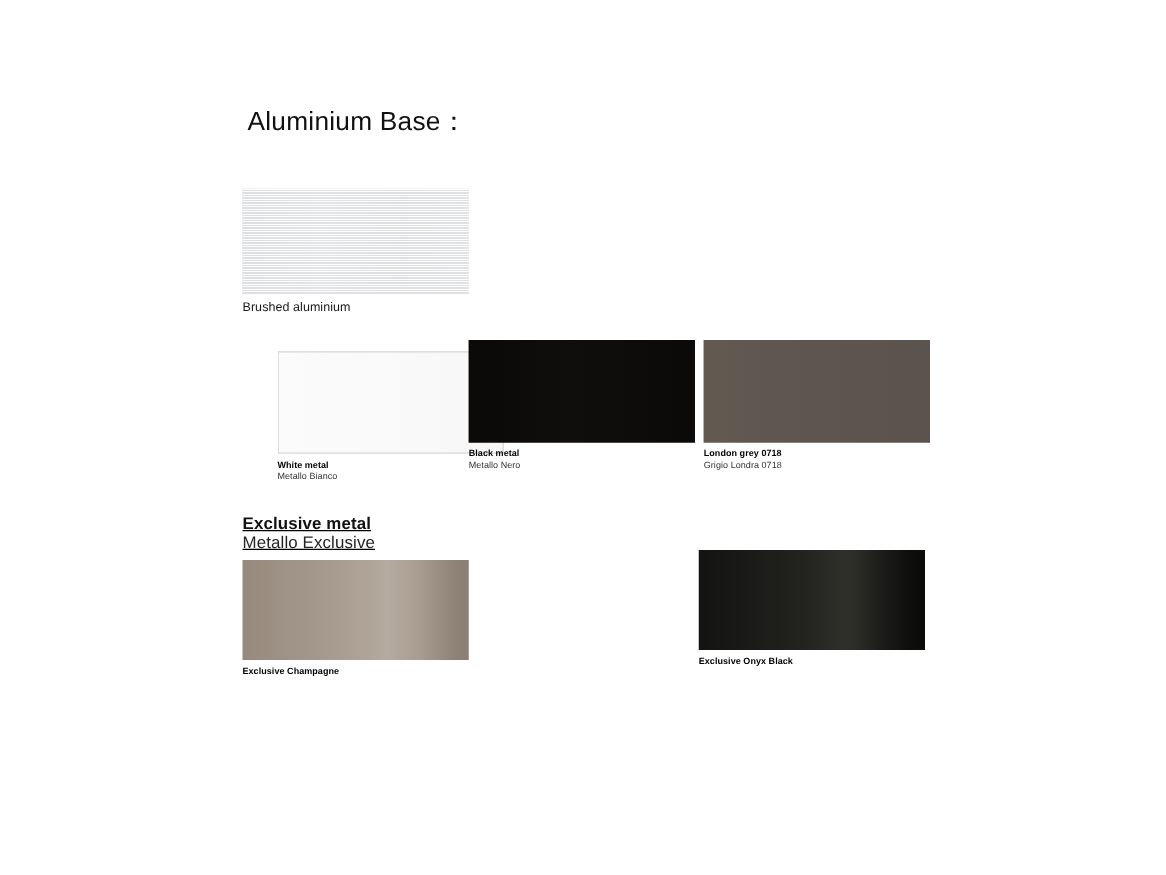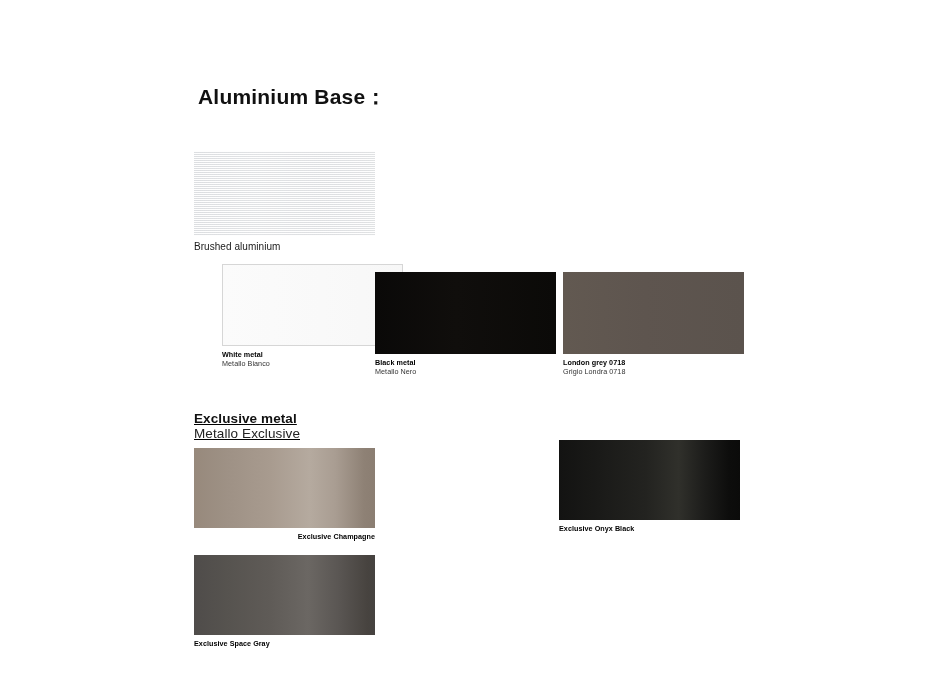--- a/index.html
+++ b/index.html
@@ -20,21 +20,21 @@
     position: absolute;
     inset: 0;
   }
 
   
   .page-title {
     position: absolute;
     left: 198px;
     top: 83px;
     font-size: 21px;
-    font-weight: 700;
+    font-weight: 400;
     letter-spacing: 0.2px;
     color: #111111;
     white-space: pre;
   }
 
   
   .swatch-cell {
     position: absolute;
     width: 181px;
   }
@@ -158,21 +158,21 @@
 
 <div class="page">
 
   <div class="page-title">Aluminium Base：</div>
 
   <div class="swatch-cell" style="left:194px; top:151px;">
     <div class="swatch tall mat-brushed-aluminium"></div>
     <div class="label-simple">Brushed aluminium</div>
   </div>
 
-  <div class="swatch-cell" style="left:194px; top:264px;padding-left:28px;">
+  <div class="swatch-cell" style="left:194px; top:281px;padding-left:28px;">
     <div class="swatch medium bordered mat-white-metal"></div>
     <div class="label-en">White metal</div>
     <div class="label-it">Metallo Bianco</div>
   </div>
 
   <div class="swatch-cell" style="left:375px; top:272px;">
     <div class="swatch medium mat-black-metal"></div>
     <div class="label-en">Black metal</div>
     <div class="label-it">Metallo Nero</div>
   </div>
@@ -181,29 +181,25 @@
     <div class="swatch medium mat-london-grey"></div>
     <div class="label-en">London grey 0718</div>
     <div class="label-it">Grigio Londra 0718</div>
   </div>
 
   <div class="section-heading">
     <div class="sh-en">Exclusive metal</div>
     <div class="sh-it">Metallo Exclusive</div>
   </div>
 
-  <div class="swatch-cell" style="left:194px; top:448px;text-align:right;">
+  <div class="swatch-cell" style="left:194px; top:448px;">
     <div class="swatch mat-exclusive-champagne"></div>
     <div class="label-bold-only">Exclusive Champagne</div>
   </div>
 
 
   <div class="swatch-cell wide" style="left:559px; top:440px;">
     <div class="swatch mat-exclusive-onyx-black"></div>
     <div class="label-bold-only">Exclusive Onyx Black</div>
   </div>
 
-  <div class="swatch-cell" style="left:194px; top:555px;">
-    <div class="swatch mat-exclusive-space-gray"></div>
-    <div class="label-bold-only">Exclusive Space Gray</div>
-  </div>
 
 </div>
 
 </body></html>

